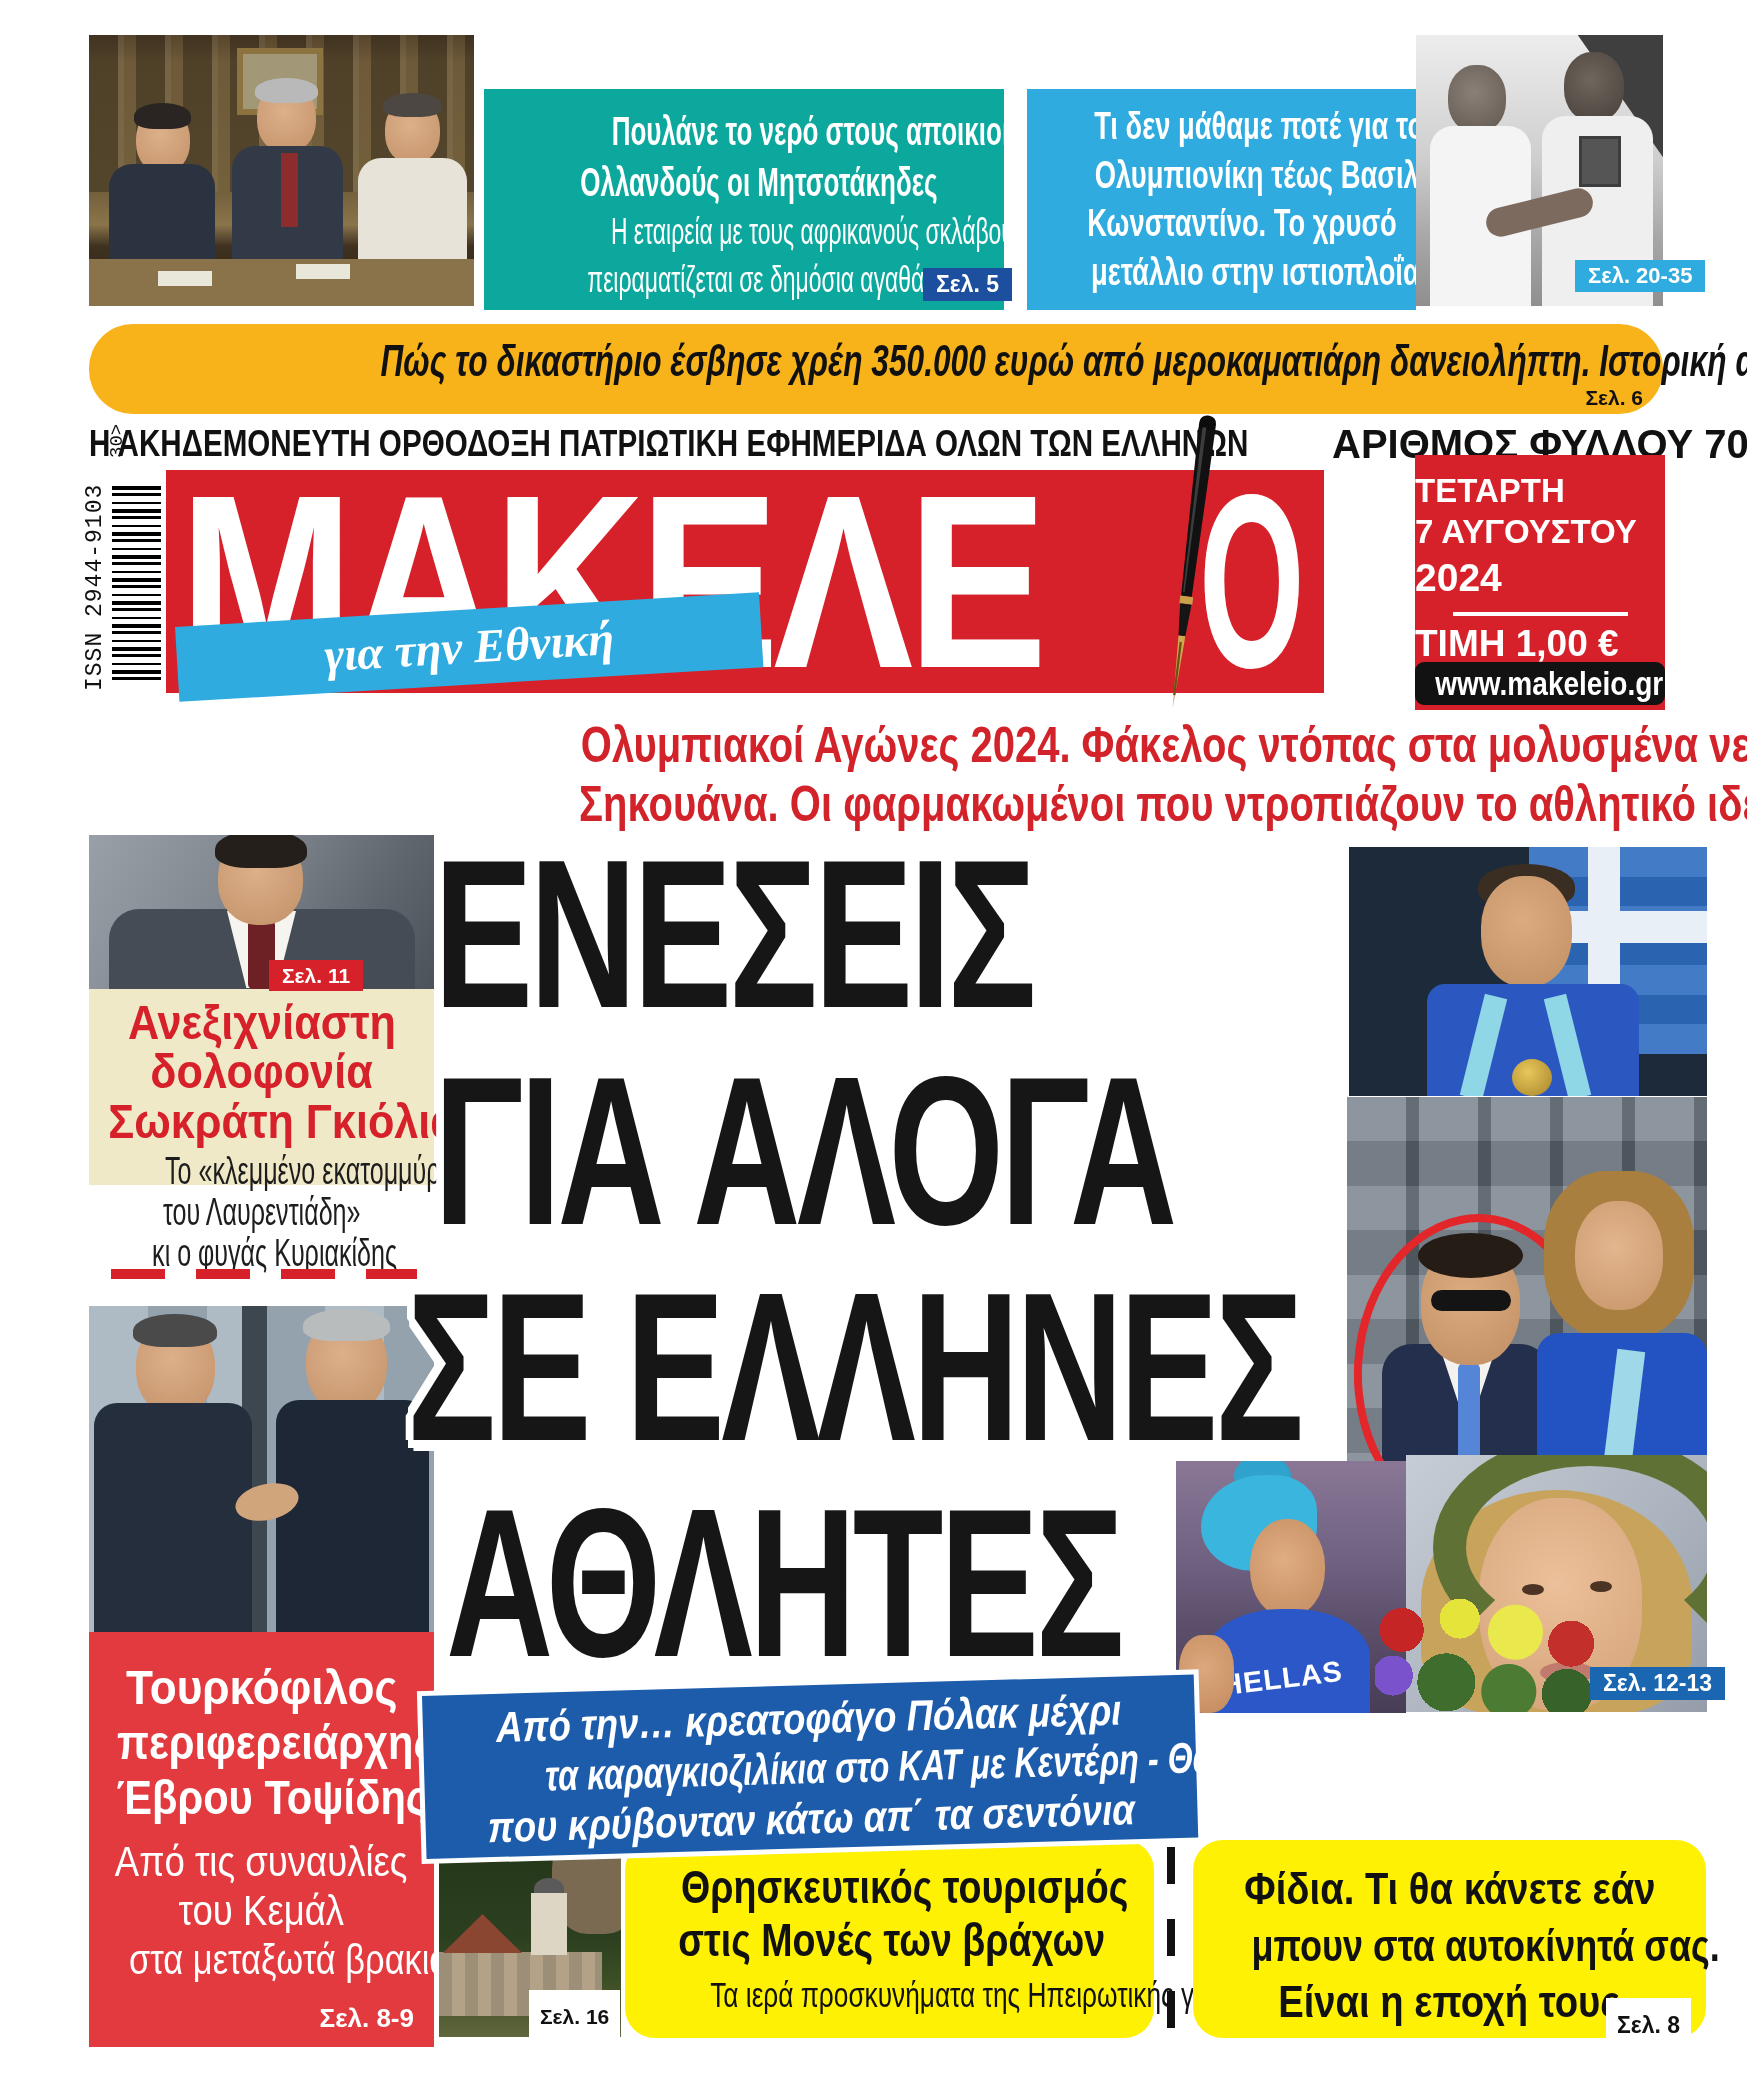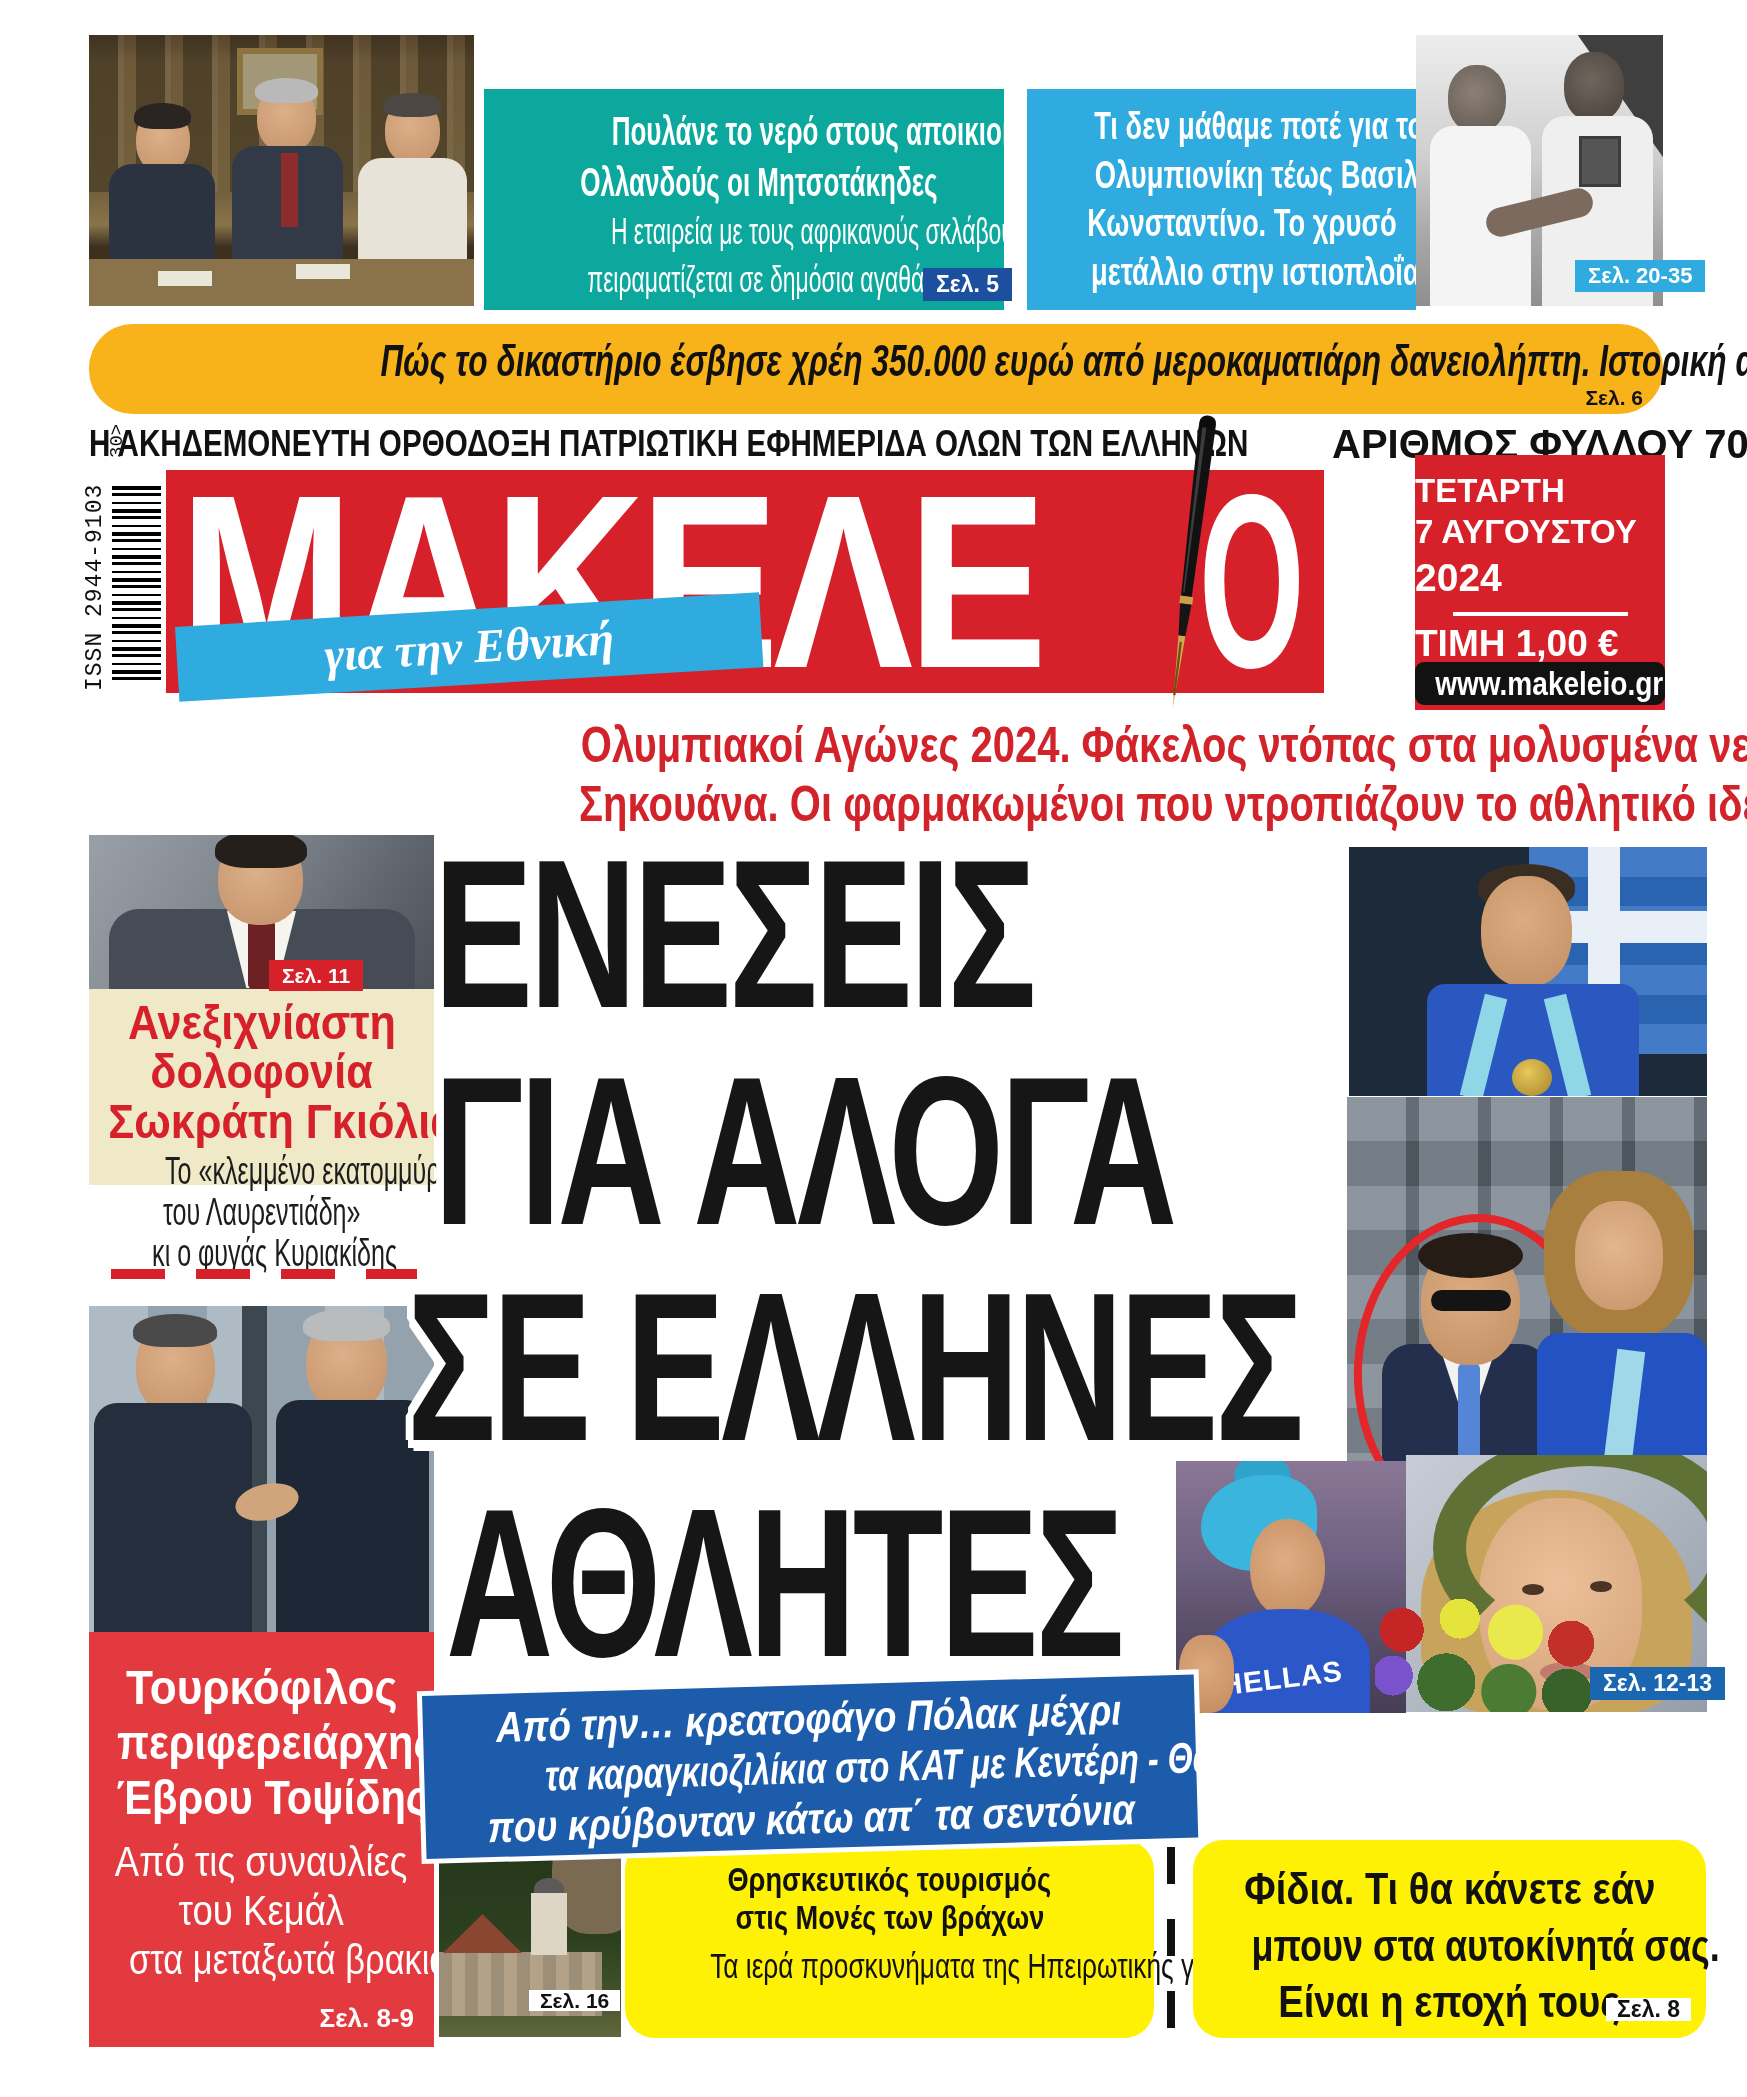--- a/index.html
+++ b/index.html
@@ -8,21 +8,21 @@
   .abs{position:absolute;}
   .nw{white-space:nowrap;}
   .cxL{display:inline-block;transform-origin:left center;}
   .cxC{display:inline-block;transform-origin:center center;}
   .s85{transform:scaleX(.85);} .s80{transform:scaleX(.80);} .s75{transform:scaleX(.75);}
   .s72{transform:scaleX(.72);} .s65{transform:scaleX(.65);}
   .s62{transform:scaleX(.62);} .s66{transform:scaleX(.66);} .s90{transform:scaleX(.90);}
 
   
   .badge{position:absolute;color:#fff;font-weight:bold;padding:5px 13px;line-height:1;z-index:40;}
-  .chip{position:absolute;background:#fff;color:#111;font-weight:bold;padding:0 11px;line-height:1;z-index:40;}
+  .chip{position:absolute;background:#fff;color:#111;font-weight:bold;padding:16px 11px;line-height:1;z-index:40;}
 
   
   #photo-office{left:89px;top:35px;width:385px;height:271px;
      background:linear-gradient(180deg,#57452c 0%,#6e5a39 10%,#73603c 58%,#8a744a 70%,#3e311f 78%,#2e2417 100%);overflow:hidden;}
   #photo-office .shelf{position:absolute;left:0;top:0;width:100%;height:58%;
      background:repeating-linear-gradient(90deg,rgba(0,0,0,.28) 0 29px,rgba(255,255,255,.06) 29px 35px,transparent 35px 47px);}
   #photo-office .frame{position:absolute;left:148px;top:13px;width:74px;height:55px;background:#a29878;border:6px solid #8d7340;}
   .p-body{position:absolute;border-radius:23px 23px 0 0;}
   .p-head{position:absolute;border-radius:46%;background:radial-gradient(circle at 45% 40%,#dcb08a,#c29067);}
   .p-hair{position:absolute;border-radius:50% 50% 35% 35%;}
@@ -192,21 +192,21 @@
   #photo-monastery .wall{position:absolute;left:0;top:112px;width:163px;height:64px;background:#b3a287;
      background-image:repeating-linear-gradient(90deg,rgba(0,0,0,.12) 0 13px,transparent 13px 26px);}
   #photo-monastery .roof{position:absolute;left:4px;top:74px;width:79px;height:39px;background:#8a4630;
      clip-path:polygon(0 100%,50% 0,100% 100%);}
   #photo-monastery .tower{position:absolute;left:92px;top:53px;width:36px;height:62px;background:#ddd6c4;}
   #photo-monastery .dome{position:absolute;left:95px;top:38px;width:30px;height:22px;background:#5a5a5a;border-radius:50% 50% 0 0;}
   #chip-p16{left:529px;top:1990px;font-size:21px;}
 
   #tourism-box{left:625px;top:1840px;width:529px;height:198px;background:#fef104;border-radius:30px;
      text-align:center;color:#111;padding-top:20px;box-sizing:border-box;z-index:6;}
-  #tourism-box .t{font-size:34px;font-weight:bold;line-height:1.13;}
+  #tourism-box .t{font-size:47px;font-weight:bold;line-height:1.13;}
   #tourism-box .st{font-size:35px;line-height:1.2;margin-top:8px;font-weight:400;}
   #vdash{left:1167px;top:1847px;width:8px;height:187px;z-index:6;
      background:repeating-linear-gradient(180deg,#111 0 37px,transparent 37px 72px);}
   #snakes-box{left:1193px;top:1840px;width:513px;height:198px;background:#fef104;border-radius:30px;
      text-align:center;color:#111;padding-top:21px;box-sizing:border-box;z-index:6;}
   #snakes-box .l{font-size:45px;font-weight:bold;line-height:1.26;}
   #chip-p2{left:1606px;top:1998px;font-size:23px;}
 </style>
 </head>
 <body>

